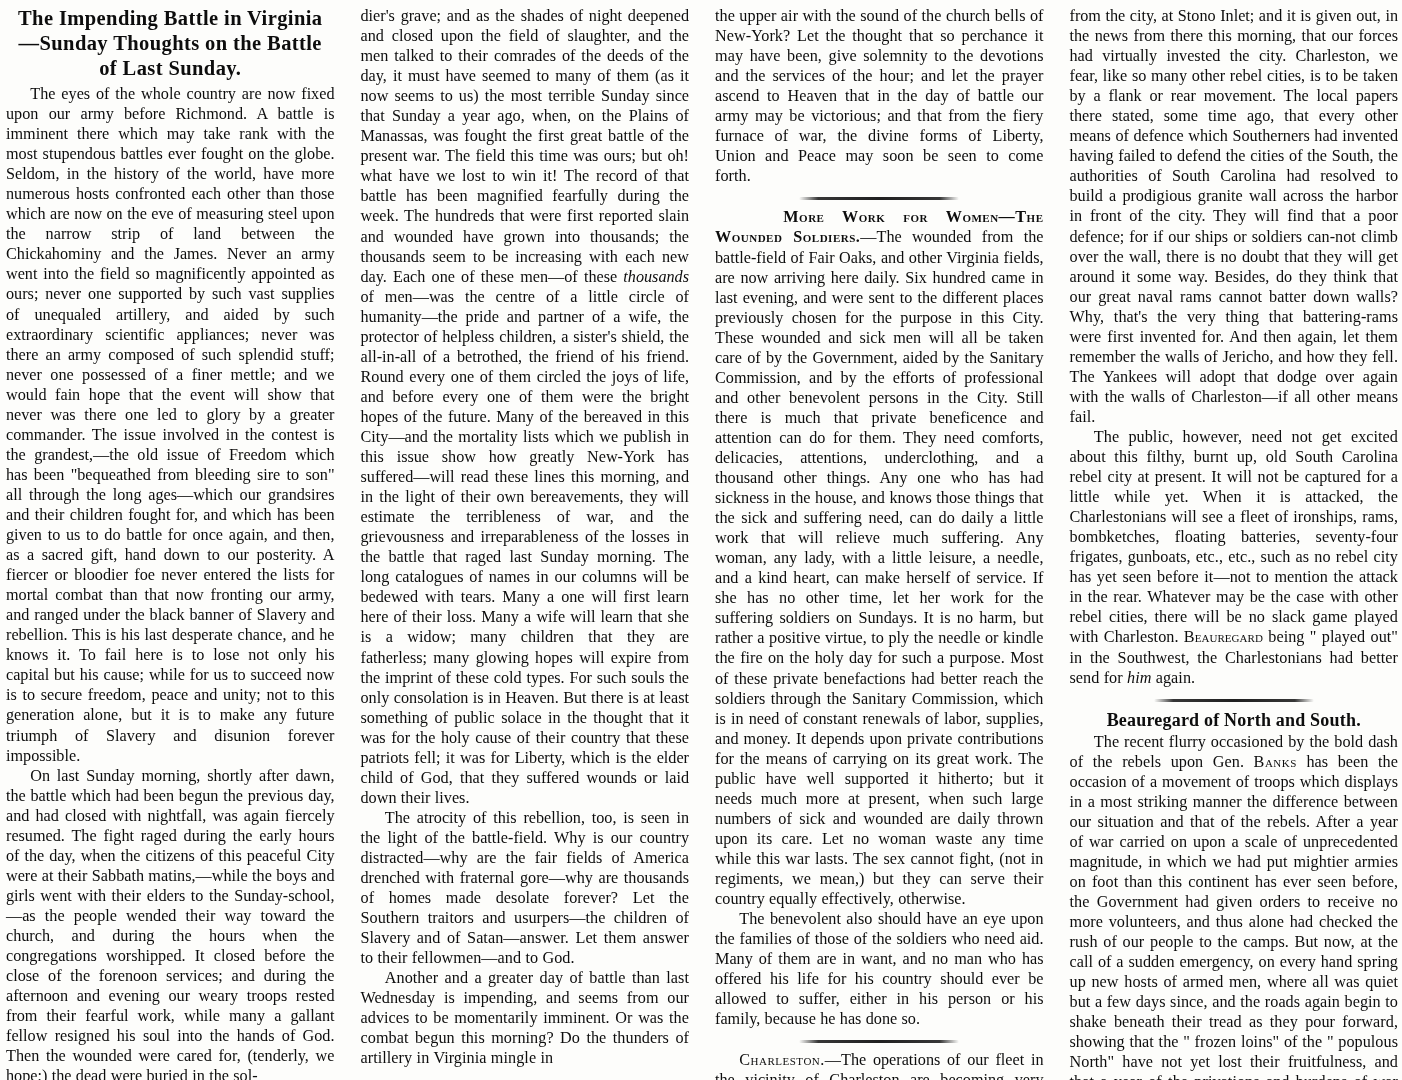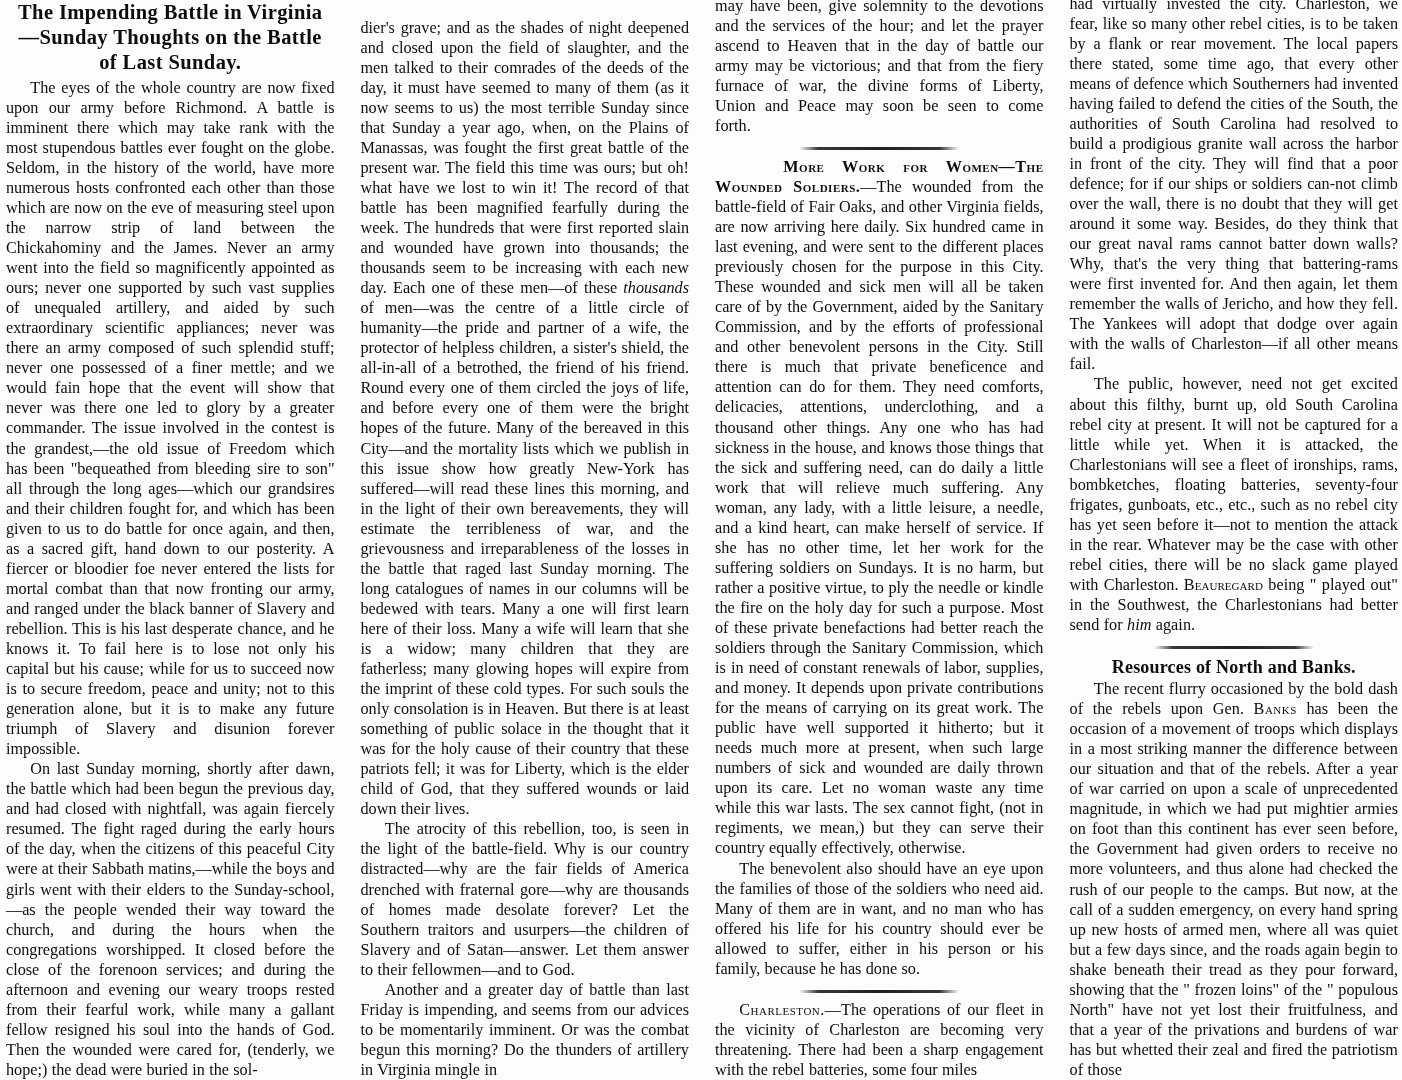--- a/index.html
+++ b/index.html
@@ -20,21 +20,21 @@
     height: 1080px;
     position: relative;
     box-sizing: border-box;
     padding: 6px 0 0 0;
     background: #fdfdfb;
   }
   .columns {
     display: flex;
     width: 1402px;
     height: 1074px;
-    align-items: flex-end;
+    align-items: flex-start;
   }
   .col {
     width: 339px;
     box-sizing: border-box;
     position: relative;
     overflow: hidden;
     padding: 0 4px 0 6px;
   }
   .col-rule {
     width: 16px;
@@ -126,21 +126,21 @@
     <div class="col">
       <h1 class="headline">The Impending Battle in Virginia—Sunday Thoughts on the Battle of Last Sunday.</h1>
       <p class="para">The eyes of the whole country are now fixed upon our army before Richmond. A battle is imminent there which may take rank with the most stupendous battles ever fought on the globe. Seldom, in the history of the world, have more numerous hosts confronted each other than those which are now on the eve of measuring steel upon the narrow strip of land between the Chickahominy and the James. Never an army went into the field so magnificently appointed as ours; never one supported by such vast supplies of unequaled artillery, and aided by such extraordinary scientific appliances; never was there an army composed of such splendid stuff; never one possessed of a finer mettle; and we would fain hope that the event will show that never was there one led to glory by a greater commander. The issue involved in the contest is the grandest,—the old issue of Freedom which has been "bequeathed from bleeding sire to son" all through the long ages—which our grandsires and their children fought for, and which has been given to us to do battle for once again, and then, as a sacred gift, hand down to our posterity. A fiercer or bloodier foe never entered the lists for mortal combat than that now fronting our army, and ranged under the black banner of Slavery and rebellion. This is his last desperate chance, and he knows it. To fail here is to lose not only his capital but his cause; while for us to succeed now is to secure freedom, peace and unity; not to this generation alone, but it is to make any future triumph of Slavery and disunion forever impossible.</p>
       <p class="para">On last Sunday morning, shortly after dawn, the battle which had been begun the previous day, and had closed with nightfall, was again fiercely resumed. The fight raged during the early hours of the day, when the citizens of this peaceful City were at their Sabbath matins,—while the boys and girls went with their elders to the Sunday-school,—as the people wended their way toward the church, and during the hours when the congregations worshipped. It closed before the close of the forenoon services; and during the afternoon and evening our weary troops rested from their fearful work, while many a gallant fellow resigned his soul into the hands of God. Then the wounded were cared for, (tenderly, we hope;) the dead were buried in the sol-</p>
     </div>
     <div class="col-rule"></div>
 
     <div class="col">
       <p class="para noindent"><span>dier's grave; and as the shades of night deepened and closed upon the field of slaughter, and the men talked to their comrades of the deeds of the day, it must have seemed to many of them (as it now seems to us) the most terrible Sunday since that Sunday a year ago, when, on the Plains of Manassas, was fought the first great battle of the present war. The field this time was ours; but oh! what have we lost to win it! The record of that battle has been magnified fearfully during the week. The hundreds that were first reported slain and wounded have grown into thousands; the thousands seem to be increasing with each new day. Each one of these men—of these </span><em class="it">thousands</em><span> of men—was the centre of a little circle of humanity—the pride and partner of a wife, the protector of helpless children, a sister's shield, the all-in-all of a betrothed, the friend of his friend. Round every one of them circled the joys of life, and before every one of them were the bright hopes of the future. Many of the bereaved in this City—and the mortality lists which we publish in this issue show how greatly New-York has suffered—will read </span><span>these lines this morning, and in the light of their own bereavements, they will estimate the terribleness of war, and the grievousness and irreparableness of the losses in the battle that raged last Sunday morning. The long catalogues of names in our columns will be bedewed with tears. Many a one will first learn here of their loss. Many a wife will learn that she is a widow; many children that they are fatherless; many glowing hopes will expire from the imprint of these cold types. For such souls the only consolation is in Heaven. But there is at least something of public solace in the thought that it was for the holy cause of their country that these patriots fell; it was for Liberty, which is the elder child of God, that they suffered wounds or laid down their lives.</span></p>
       <p class="para"><span>The atrocity of this rebellion, too, is seen in the light of the battle-field. Why is our country distracted—why are the fair fields of America drenched with fraternal gore—why </span><span class="inked">are thousands of homes made desolate forever? Let the Southern traitors and usurpers—the children of Slavery and of Satan—answer. Let them answer to their fellowmen—and to God.</span></p>
-      <p class="para inked">Another and a greater day of battle than last Friday is impending, and seems from our advices to be momentarily imminent. Or was the combat begun this morning? Do the thunders of artillery in Virginia mingle in</p>
+      <p class="para inked">Another and a greater day of battle than last Wednesday is impending, and seems from our advices to be momentarily imminent. Or was the combat begun this morning? Do the thunders of artillery in Virginia mingle in</p>
     </div>
     <div class="col-rule"></div>
 
     <div class="col">
       <p class="para noindent inked">the upper air with the sound of the church bells of New-York? Let the thought that so perchance it may have been, give solemnity to the devotions and the services of the hour; and let the prayer ascend to Heaven that in the day of battle our army may be victorious; and that from the fiery furnace of war, the divine forms of Liberty, Union and Peace may soon be seen to come forth.</p>
 
       <div class="divider"><i></i></div>
 
       <p class="para"><span class="sc-lead heavy">More Work for Women—The Wounded Soldiers.</span><span>—</span><span>The wounded from the battle-field of Fair Oaks, and other Virginia fields, are now arriving here daily. Six hundred came in last evening, and were sent to the different places previously chosen for the purpose in this City. These wounded and sick men will all be taken care of by the Government, aided by the Sanitary Commission, and by the efforts of professional and other benevolent persons in the City. Still there is much that private beneficence and attention can do for them. They need comforts, delicacies, attentions, underclothing, and a thousand other things. Any one who has had sickness in the house, and knows those things that the sick and suffering need, can do daily a little work that will relieve much suffering. Any woman, any lady, with a little leisure, a needle, and a kind heart, can make herself of service. If she has no other time, let her work for the suffering soldiers on Sundays. It is no harm, but rather a positive virtue, to ply the needle or kindle the fire on the holy day for such a purpose. Most of these private benefactions had better reach the soldiers through the </span><span class="inked">Sanitary Commission, which is in need of constant renewals of labor, supplies, and money. It depends upon private contributions for the means of carrying on its great work. The public have well supported it hitherto; but it needs much more at present, when such large numbers of sick and wounded are daily thrown upon its care. Let no woman waste any time while this war lasts. The sex cannot fight, (not in regiments, we mean,) but they can serve their country equally effectively, otherwise.</span></p>
 
@@ -152,19 +152,19 @@
     </div>
     <div class="col-rule"></div>
 
     <div class="col">
       <p class="para noindent"><span>from the city, at Stono Inlet; and it is given out, in the news from there this morning, that our forces had virtually invested the city. Charleston, we fear, like so many other rebel cities, is to be taken by a flank or rear movement. The local papers there stated, some time ago, that every other means of defence which Southerners had invented having failed to defend the cities of the South, the authorities of South Carolina had resolved to build a prodigious granite wall across the harbor in front of the city. They will find that a poor defence; for if our ships or soldiers can-</span><span class="inked">not climb over the wall, there is no doubt that they will get around it some way. Besides, do they think that our great naval rams cannot batter down walls? Why, that's the very thing that battering-rams were first invented for. And then again, let them remember the walls of Jericho, and how they fell. The Yankees will adopt that dodge over again with the walls of Charleston—if all other means fail.</span></p>
 
       <p class="para"><span class="inked">The public, however, need not get excited about this filthy, burnt up, old South Carolina rebel city at present. It will not be captured for a little while yet. When it is attacked, the Charlestonians will see a fleet of ironships, rams, bombketches, floating batteries, seventy-four frigates, gunboats, etc., etc., such as no rebel city has yet seen before it—not to mention the attack in the rear. Whatever may be the case with other rebel cities, there will be no slack game played with Charleston. </span><span class="sc-lead inked">Beauregard</span><span class="inked"> being " played out" in the Southwest, the Charlestonians had better send for </span><em class="it inked">him</em><span class="inked"> again.</span></p>
 
       <div class="divider"><i></i></div>
 
-      <h2 class="subhead">Resources of North and Banks.</h2>
+      <h2 class="subhead">Beauregard of North and South.</h2>
 
       <p class="para inked"><span>The recent flurry occasioned by the bold dash of the rebels upon Gen. </span><span class="sc-lead">Banks</span><span> has been the occasion of a movement of troops which displays in a most striking manner the difference between our situation and that of the rebels. After a year of war carried on upon a scale of unprecedented magnitude, in which we had put mightier armies on foot than this continent has ever seen before, the Government had given orders to receive no more volunteers, and thus alone had checked the rush of our people to the camps. But now, at the call of a sudden emergency, on every hand spring up new hosts of armed men, where all was quiet but a few days since, and the roads again begin to shake beneath their tread as they pour forward, showing that the " frozen loins" of the " populous North" have not yet lost their fruitfulness, and that a year of the privations and burdens of war has but whetted their zeal and fired the patriotism of those</span></p>
     </div>
 
   </div>
 </div>
 
 </body></html>

